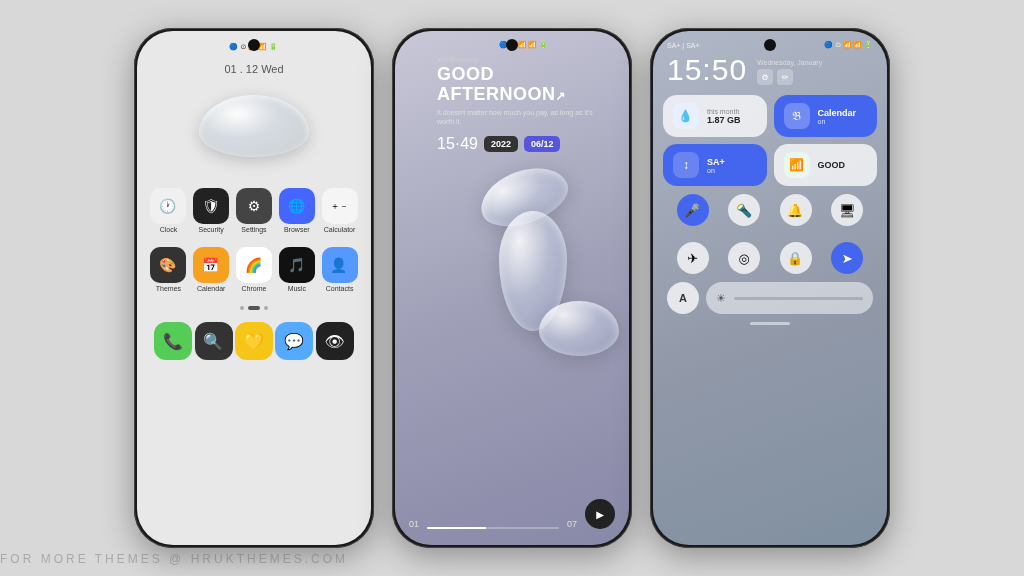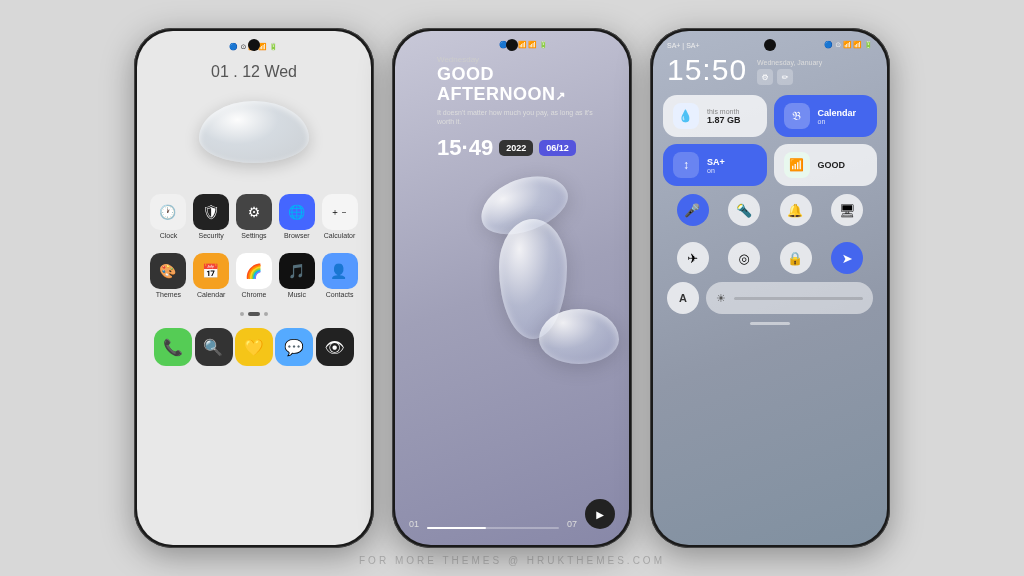--- a/index.html
+++ b/index.html
@@ -70,21 +70,21 @@
       text-align: center;
       margin-top: 10px;
     }
     .phone1 .clock-big {
       font-size: 42px;
       font-weight: 300;
       color: #222;
       letter-spacing: 2px;
     }
     .phone1 .date-sub {
-      font-size: 16px;
+      font-size: 11px;
       color: #555;
       margin-top: 2px;
     }
     .phone1 .waterdrop {
       width: 110px;
       height: 65px;
       margin: 20px auto 0;
       position: relative;
     }
     .phone1 .drop-shape {
@@ -184,22 +184,22 @@
       margin-top: 3px;
       line-height: 1.4;
     }
     .phone2 .time-row {
       display: flex;
       align-items: center;
       gap: 6px;
       padding: 8px 18px 0;
     }
     .phone2 .time-num {
-      font-size: 22px;
-      font-weight: 700;
+      font-size: 16px;
+      font-weight: 400;
       color: #fff;
     }
     .phone2 .badge {
       padding: 3px 7px;
       border-radius: 5px;
       font-size: 9px;
       font-weight: 700;
       color: #fff;
     }
     .phone2 .badge-dark { background: #333; }
@@ -611,13 +611,13 @@
           <span class="br-icon">☀</span>
           <div class="br-track"></div>
         </div>
       </div>
 
       <div style="width:40px;height:3px;background:rgba(255,255,255,0.5);border-radius:2px;margin:8px auto 0;"></div>
     </div>
   </div>
 </div>
 
-<div class="watermark" style="position:fixed;bottom:10px;left:0;right:0;text-align:center;font-size:10px;color:rgba(100,100,100,0.4);letter-spacing:3px;margin-top:24px;">FOR MORE THEMES @ HRUKTHEMES.COM</div>
+<div class="watermark" style="position:fixed;bottom:10px;left:0;right:0;text-align:left;font-size:12px;color:rgba(100,100,100,0.4);letter-spacing:3px;margin-top:24px;">FOR MORE THEMES @ HRUKTHEMES.COM</div>
 
 </body></html>

